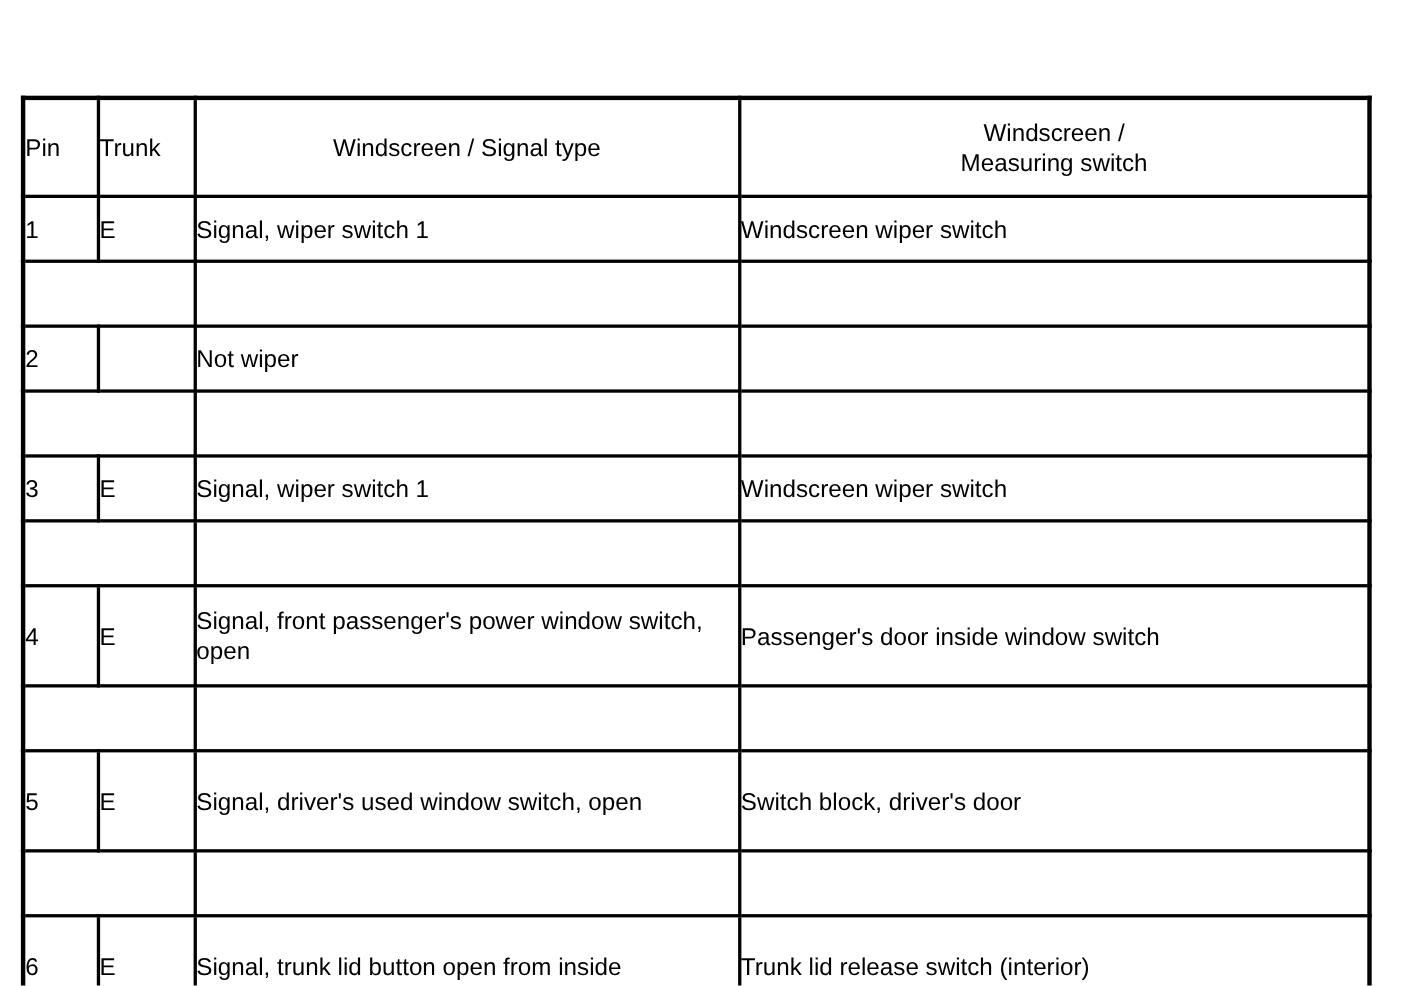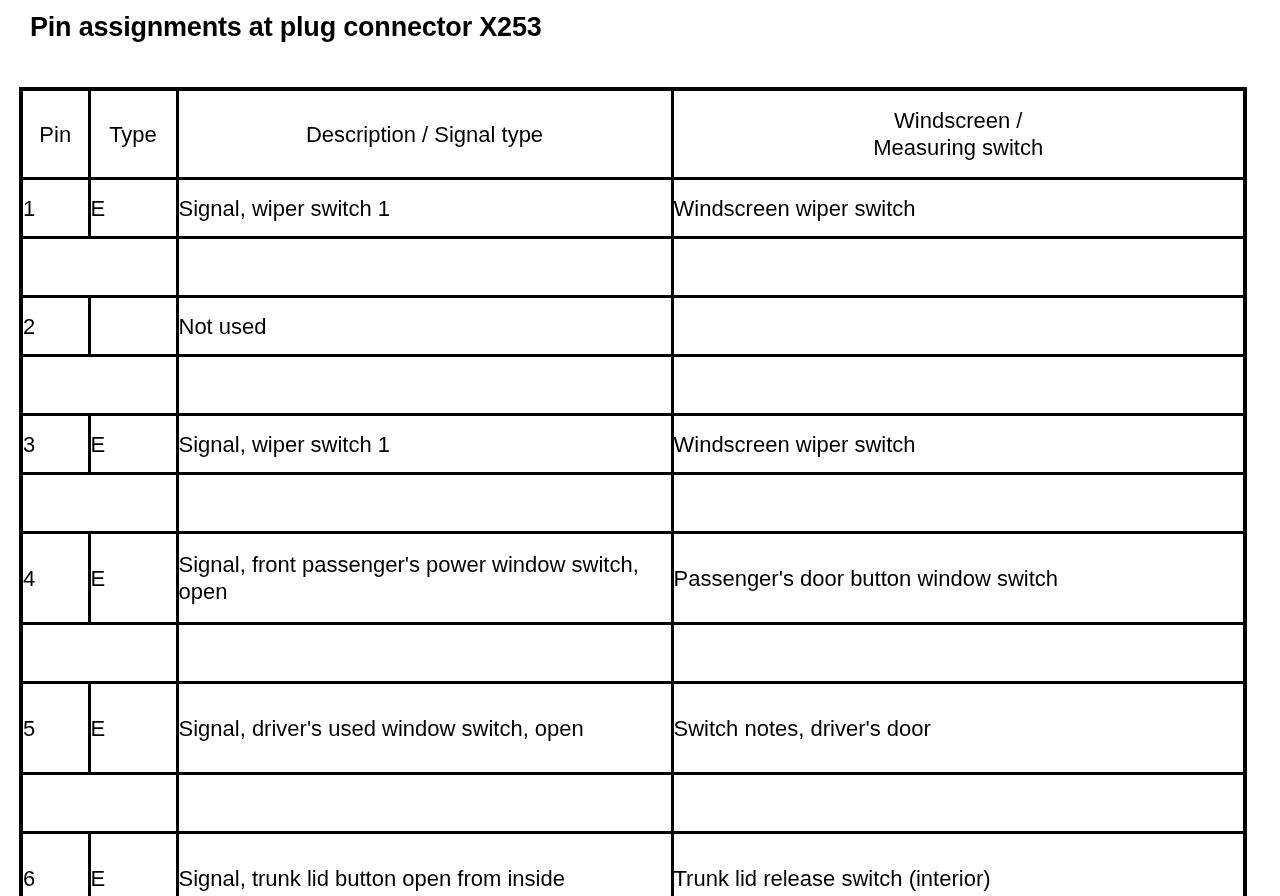--- a/index.html
+++ b/index.html
@@ -65,21 +65,21 @@
   col.c-conn  { width: 573px; }
 
   
   thead th {
     font-weight: bold;
     font-size: 24px;
     line-height: 30px;
     height: 86px;
   }
   th.h-pin, th.h-type {
-    text-align: center;
+    text-align: left;
     padding-left: 12px;
   }
   th.h-desc, th.h-conn {
     text-align: center;
     padding: 0 10px;
   }
 
   
   tr.data-row td {
     height: 56px;
@@ -101,35 +101,34 @@
   
   tr.spacer-row td {
     height: 56px;
   }
 </style>
 </head>
 <body>
 
 <div class="page">
 
-  <div class="page-title">Pin assignments at plug connector X253</div>
 
   <div class="pin-table-wrap">
     <table class="pin-table">
       <colgroup>
         <col class="c-pin">
         <col class="c-type">
         <col class="c-desc">
         <col class="c-conn">
       </colgroup>
       <thead>
         <tr>
           <th class="h-pin">Pin</th>
-          <th class="h-type">Type</th>
-          <th class="h-desc">Description / Signal type</th>
+          <th class="h-type">Trunk</th>
+          <th class="h-desc">Windscreen / Signal type</th>
           <th class="h-conn">
             <span>Windscreen /</span><br>
             <span>Measuring switch</span>
           </th>
         </tr>
       </thead>
       <tbody>
 
         <tr class="data-row">
           <td class="cell-pin">1</td>
@@ -139,21 +138,21 @@
         </tr>
         <tr class="spacer-row">
           <td class="cell-pin" colspan="2"></td>
           <td class="cell-desc"></td>
           <td class="cell-conn"></td>
         </tr>
 
         <tr class="data-row">
           <td class="cell-pin">2</td>
           <td class="cell-type"></td>
-          <td class="cell-desc">Not used</td>
+          <td class="cell-desc">Not wiper</td>
           <td class="cell-conn"></td>
         </tr>
         <tr class="spacer-row">
           <td class="cell-pin" colspan="2"></td>
           <td class="cell-desc"></td>
           <td class="cell-conn"></td>
         </tr>
 
         <tr class="data-row">
           <td class="cell-pin">3</td>
@@ -164,33 +163,33 @@
         <tr class="spacer-row">
           <td class="cell-pin" colspan="2"></td>
           <td class="cell-desc"></td>
           <td class="cell-conn"></td>
         </tr>
 
         <tr class="data-row tall">
           <td class="cell-pin">4</td>
           <td class="cell-type">E</td>
           <td class="cell-desc">Signal, front passenger's power window switch, open</td>
-          <td class="cell-conn">Passenger's door button window switch</td>
+          <td class="cell-conn">Passenger's door inside window switch</td>
         </tr>
         <tr class="spacer-row">
           <td class="cell-pin" colspan="2"></td>
           <td class="cell-desc"></td>
           <td class="cell-conn"></td>
         </tr>
 
         <tr class="data-row tall">
           <td class="cell-pin">5</td>
           <td class="cell-type">E</td>
           <td class="cell-desc">Signal, driver's used window switch, open</td>
-          <td class="cell-conn">Switch notes, driver's door</td>
+          <td class="cell-conn">Switch block, driver's door</td>
         </tr>
         <tr class="spacer-row">
           <td class="cell-pin" colspan="2"></td>
           <td class="cell-desc"></td>
           <td class="cell-conn"></td>
         </tr>
 
         <tr class="data-row tall">
           <td class="cell-pin">6</td>
           <td class="cell-type">E</td>

